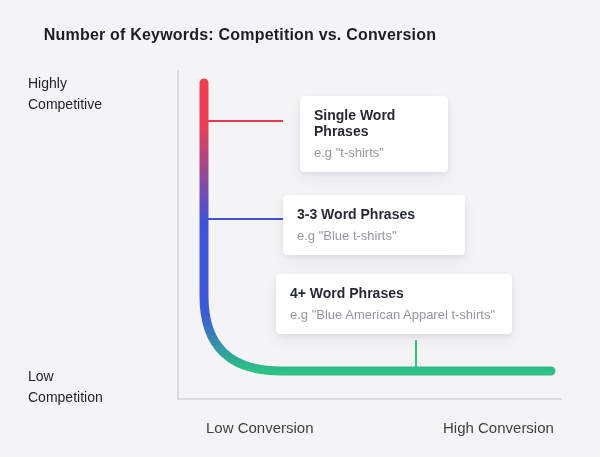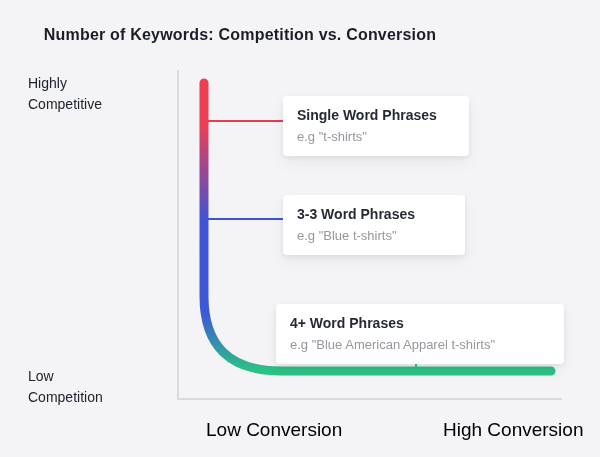--- a/index.html
+++ b/index.html
@@ -32,32 +32,32 @@
   .axis.h{left:177px;top:398px;width:385px;height:2px;}
   .chart-svg{position:absolute;left:0;top:0;width:600px;height:457px;}
   .card{
     position:absolute;
     background:#ffffff;
     border-radius:4px;
     padding:11px 14px 12px 14px;
     box-shadow:0 2px 5px rgba(30,35,60,.08), 0 7px 16px rgba(30,35,60,.05);
     box-sizing:border-box;
   }
-  .card1{left:283px;top:96px;width:186px;}
+  .card1{left:300px;top:96px;width:148px;}
   .card2{left:283px;top:195px;width:182px;}
-  .card3{left:276px;top:304px;width:288px;}
+  .card3{left:276px;top:274px;width:236px;}
   .card-title{
     font-size:14px;font-weight:bold;color:#262a34;
   }
   .card-example{
     font-size:13px;color:#96969e;margin-top:6px;
   }
   .xlabel{
     position:absolute;top:419px;
-    font-size:19px;color:#000000;
+    font-size:15px;color:#404040;
   }
   .xlabel.low{left:206px;}
   .xlabel.high{left:443px;}
 </style>
 </head>
 <body>
 
 <div class="stage">
 
   <h1 class="page-title">Number of Keywords: Competition vs. Conversion</h1>

